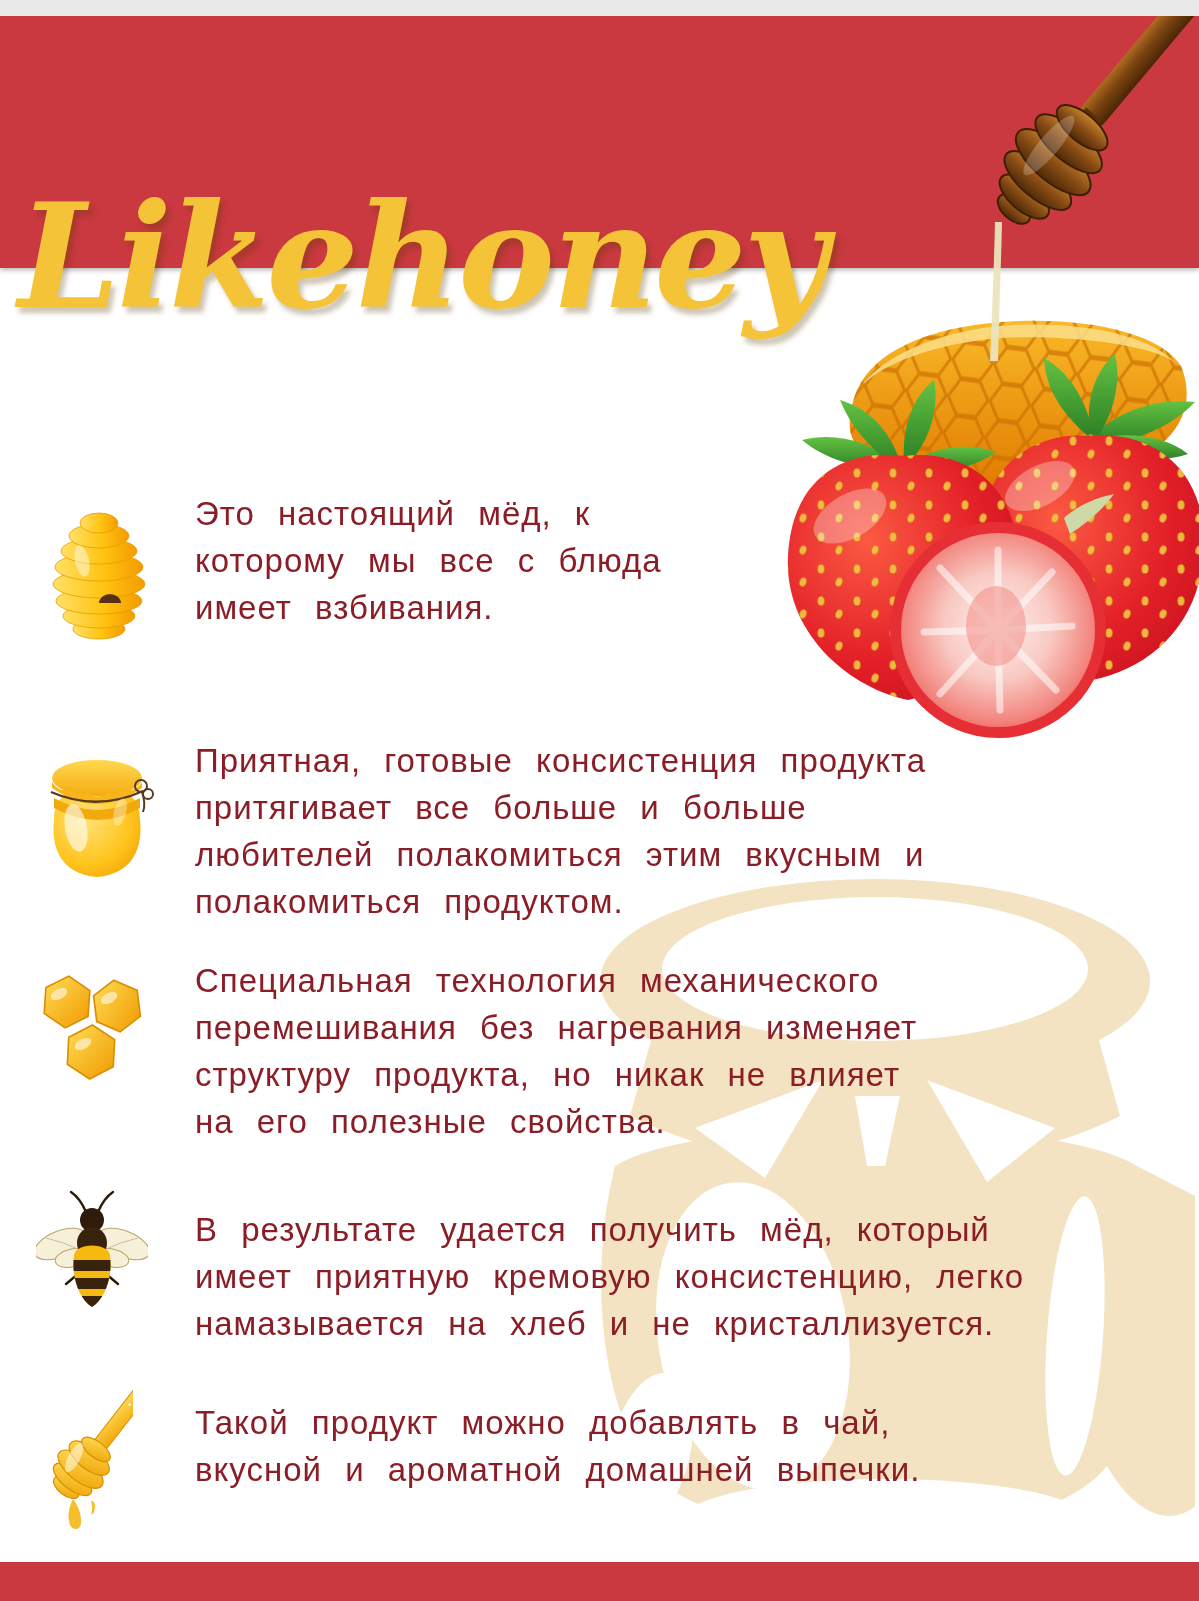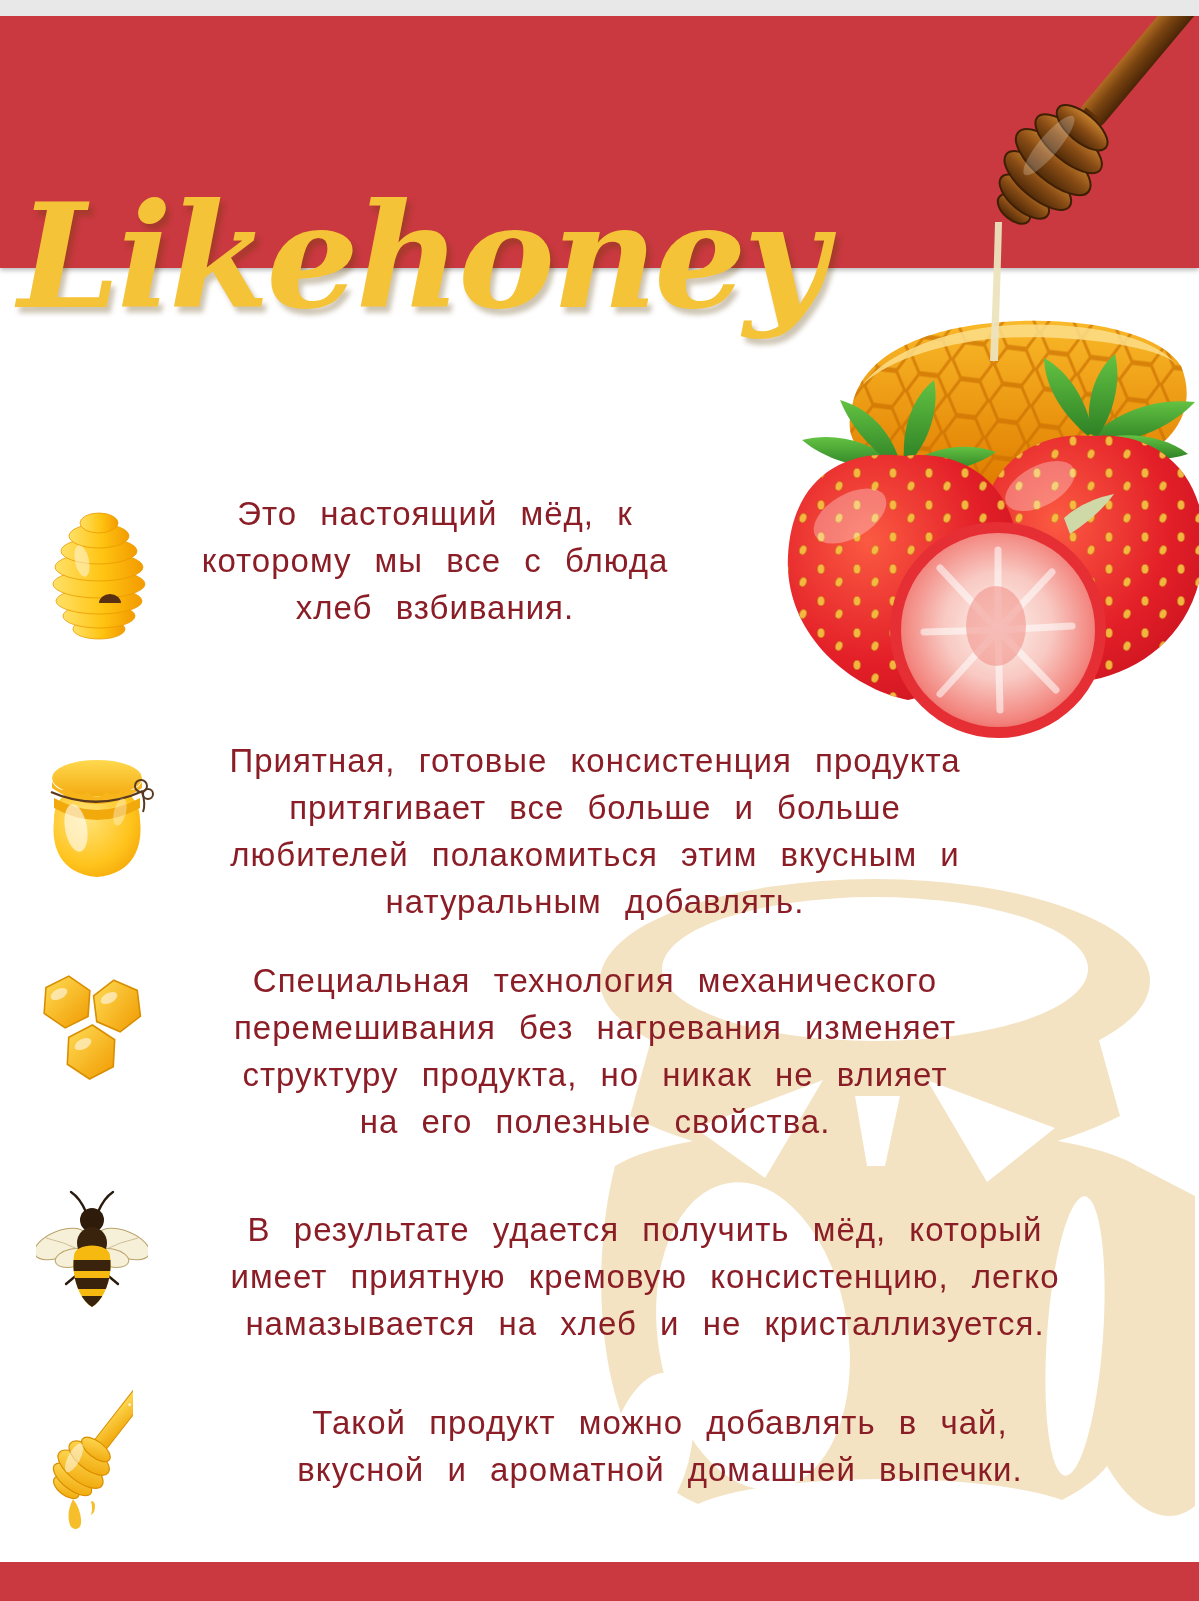--- a/index.html
+++ b/index.html
@@ -25,21 +25,21 @@
   }
   .hero{position:absolute;left:740px;top:0;width:459px;height:730px;z-index:2;}
   .watermark{position:absolute;left:555px;top:850px;width:644px;height:696px;z-index:0;}
   .row{position:absolute;left:0;top:0;width:0;height:0;}
   .icon{position:absolute;z-index:2;}
   .txt{
     position:absolute;z-index:2;color:#8b1d26;
     font-size:33px;line-height:47px;font-weight:400;
     letter-spacing:1px;word-spacing:13px;
   }
-  .line{white-space:nowrap;text-align:center;}
+  .line{white-space:nowrap;}
   .s1 .icon{left:50px;top:490px;width:98px;height:138px}
   .s1 .txt{left:195px;top:474px;width:480px}
   .s2 .icon{left:38px;top:726px;width:118px;height:152px}
   .s2 .txt{left:195px;top:721px;width:800px}
   .s3 .icon{left:33px;top:950px;width:116px;height:116px}
   .s3 .txt{left:195px;top:941px;width:800px}
   .s4 .icon{left:36px;top:1168px;width:112px;height:138px}
   .s4 .txt{left:195px;top:1190px;width:900px}
   .s5 .icon{left:33px;top:1365px;width:100px;height:148px}
   .s5 .txt{left:195px;top:1383px;width:930px}
@@ -192,21 +192,21 @@
         <ellipse cx="49" cy="45" rx="38" ry="13"></ellipse>
         <ellipse cx="49" cy="30" rx="30" ry="12"></ellipse>
         <ellipse cx="49" cy="17" rx="19" ry="10"></ellipse>
       </g>
       <path d="M49,97 a11,9 0 0 1 22,0 z" fill="#5a3013"></path>
       <ellipse cx="32" cy="55" rx="7" ry="16" fill="#ffffff" opacity=".45" transform="rotate(-12 32 55)"></ellipse>
     </svg>
     <div class="txt">
         <div class="line">Это настоящий мёд, к</div>
         <div class="line">которому мы все с блюда</div>
-        <div class="line">хлеб взбивания.</div>
+        <div class="line">имеет взбивания.</div>
       </div>
   </section>
 
   <section class="row s2">
     <svg class="icon" viewBox="0 0 118 152" aria-hidden="true">
       <defs>
         <radialGradient id="jarG" cx=".38" cy=".35" r=".85">
           <stop offset="0" stop-color="#ffe37a"></stop>
             <stop offset=".6" stop-color="#ffc41d"></stop>
             <stop offset="1" stop-color="#f09c00"></stop>
@@ -226,21 +226,21 @@
         <circle cx="110" cy="52" r="5"></circle>
         <path d="M104,50 q4,12 1,20"></path>
       </g>
       <ellipse cx="38" cy="86" rx="11" ry="24" fill="#ffffff" opacity=".6" transform="rotate(-10 38 86)"></ellipse>
       <ellipse cx="82" cy="70" rx="6" ry="14" fill="#ffffff" opacity=".35" transform="rotate(14 82 70)"></ellipse>
     </svg>
     <div class="txt">
         <div class="line">Приятная, готовые консистенция продукта</div>
         <div class="line">притягивает все больше и больше</div>
         <div class="line">любителей полакомиться этим вкусным и</div>
-        <div class="line">натуральным добавлять.</div>
+        <div class="line">полакомиться продуктом.</div>
       </div>
   </section>
 
   <section class="row s3">
     <svg class="icon" viewBox="0 0 116 116" aria-hidden="true">
       <defs>
         <linearGradient id="hexG" x1="0" y1="0" x2="1" y2="1">
           <stop offset="0" stop-color="#ffdc55"></stop>
             <stop offset="1" stop-color="#f09a00"></stop>
         </linearGradient>

